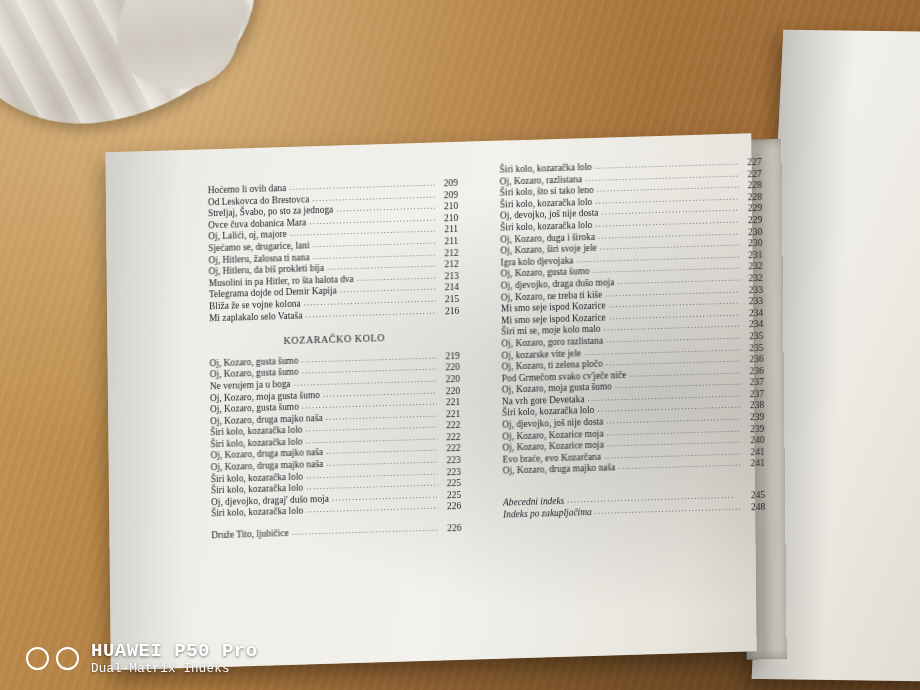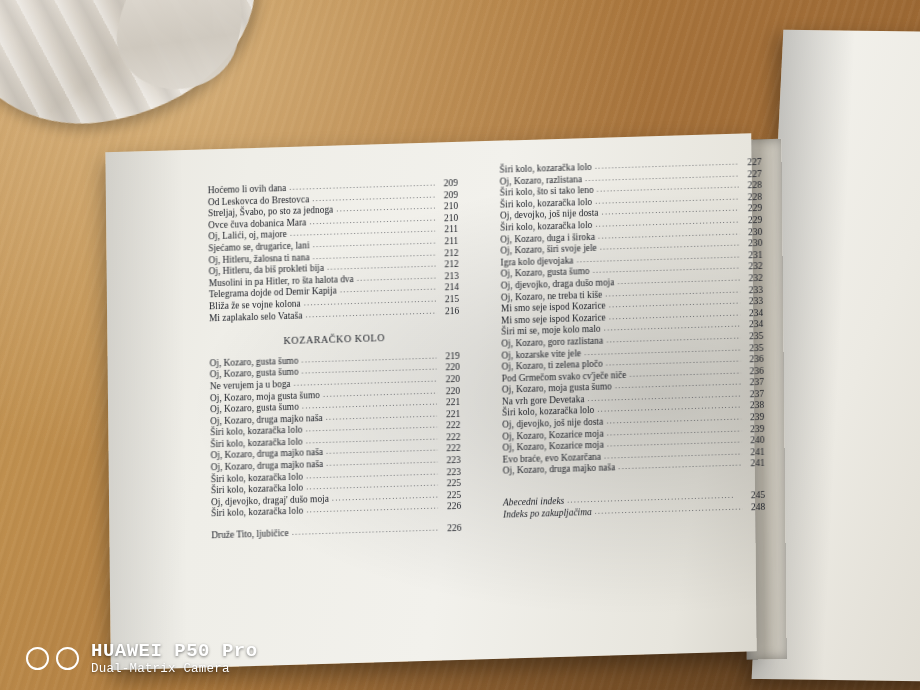--- a/index.html
+++ b/index.html
@@ -459,17 +459,17 @@
     </div>
   </div>
 
   <div class="watermark">
     <div class="wm-lens">
         <i></i>
         <i></i>
       </div>
     <div class="wm-text">
       <div class="wm-brand">HUAWEI P50 Pro</div>
-      <div class="wm-sub">Dual-Matrix Camera</div>
+      <div class="wm-sub">Dual-Matrix Indeks</div>
     </div>
   </div>
 
 </div>
 
 </body></html>

